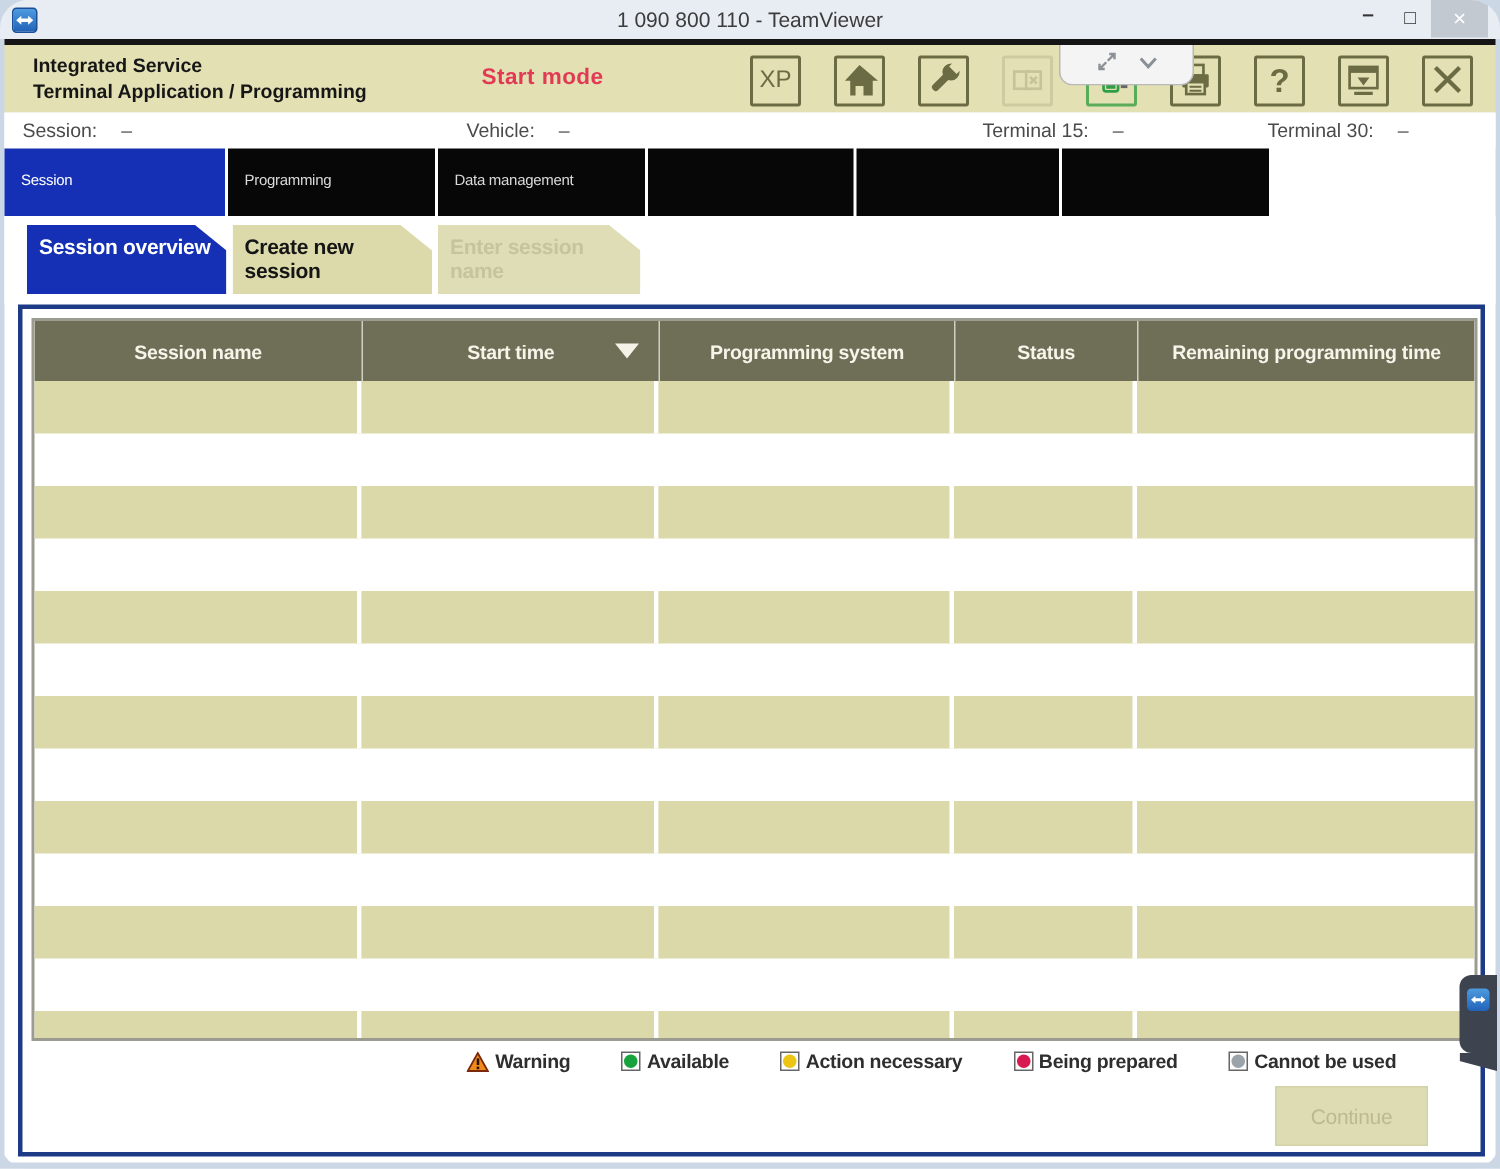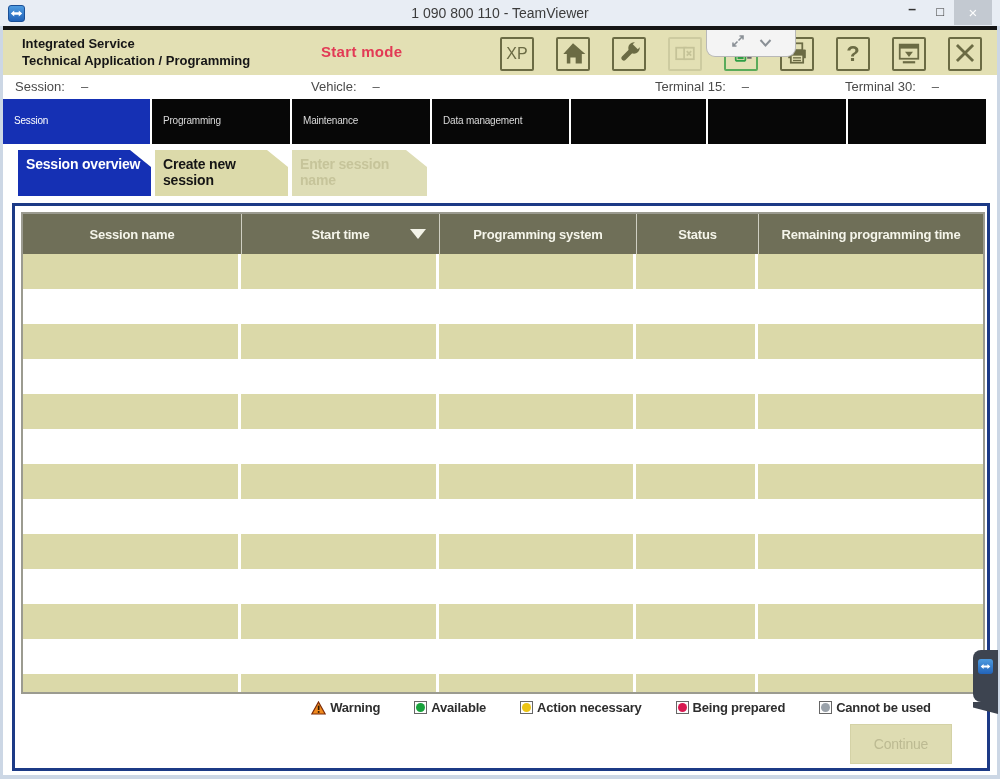--- a/index.html
+++ b/index.html
@@ -1,17 +1,17 @@
 <!DOCTYPE html>
 <html><head>
 <meta charset="utf-8">
 <style>
   html,body{margin:0;padding:0;background:#ccd7e5;}
   #screen{position:relative;width:1000px;height:779px;background:#ccd7e5;
-          font-family:"Liberation Sans",sans-serif;overflow:hidden;
+          font-family:"Liberation Sans",sans-serif;overflow:hidden;border-radius:19px;
           --accent-blue:#1530b4;--header-khaki:#e3e0b4;--row-khaki:#dbd9a9;
           --panel-border:#1c3a86;--olive:#6b6b44;--expert-red:#e23a55;}
 
   
   .top-strip{position:absolute;left:0;top:0;right:0;height:3px;background:#eef1f5;}
   .top-strip .seg{position:absolute;top:0;height:3px;display:block;}
   .seg.s1{left:116px;width:36px;background:#d9475f;}
   .seg.s2{left:308px;width:18px;background:#6b6b70;}
   .seg.s3{left:543px;width:14px;background:#c94b58;}
 
@@ -139,21 +139,21 @@
     <span class="win-max">□</span>
     <span class="win-close">×</span>
   </div>
 
   <div class="app-top"></div>
   <div class="app-bg"></div>
 
   <div class="header">
     <div class="app-title">
       <div>Integrated Service</div>
-      <div>Technical Application / Programming</div>
+      <div>Terminal Application / Programming</div>
     </div>
     <div class="expert">Start mode</div>
 
     <div class="toolbar">
       <button class="tool-btn xp">
         <span>XP</span>
       </button>
       <button class="tool-btn">
         <span><svg width="30" height="30" viewBox="0 0 34 34">
               <path d="M17 6 L31 18 h-4 v11 h-7 v-7 h-6 v7 h-4 V18 h-4 Z" fill="currentColor"></path>
@@ -225,23 +225,20 @@
       <span class="st-item st2"><span class="st-label">Terminal 15:</span><span class="st-val">–</span></span>
       <span class="st-item st3"><span class="st-label">Terminal 30:</span><span class="st-val">–</span></span>
     </div>
 
   <div class="main-tabs">
       <div class="main-tab active">
         <span>Session</span>
       </div>
       <div class="main-tab">
         <span>Programming</span>
-      </div>
-      <div class="main-tab">
-        <span>Maintenance</span>
       </div>
       <div class="main-tab">
         <span>Data management</span>
       </div>
       <div class="main-tab empty">
         <span></span>
       </div>
       <div class="main-tab empty">
         <span></span>
       </div>

